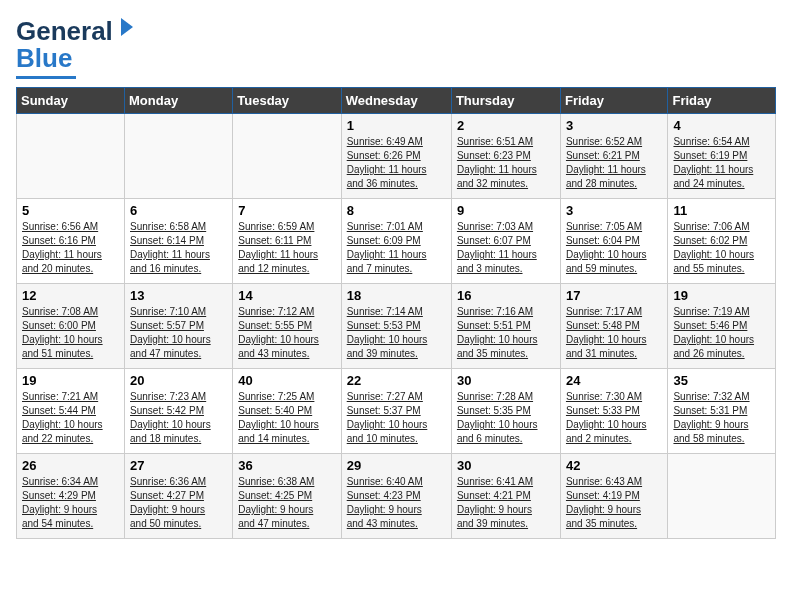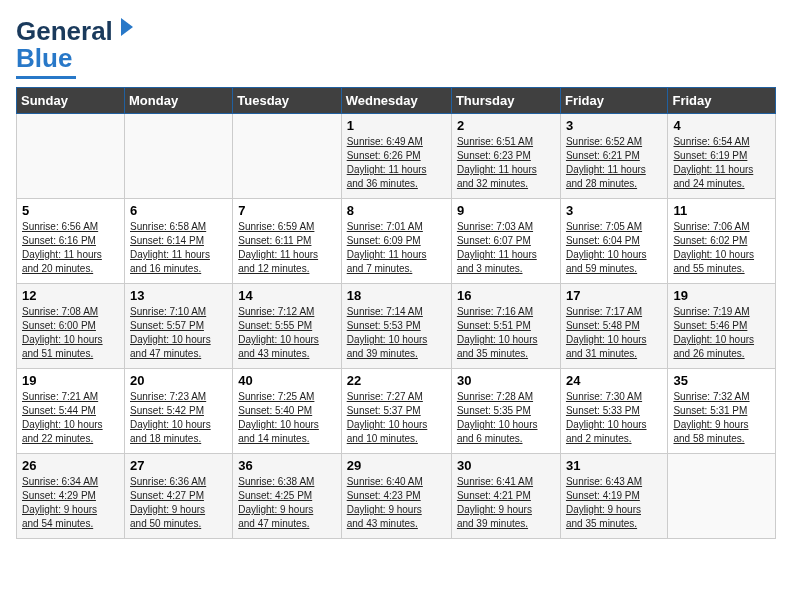--- a/index.html
+++ b/index.html
@@ -242,19 +242,19 @@
         </td>
         <td>
           <span class="day-num">29</span>
           <div class="day-info">Sunrise: 6:40 AM<br>Sunset: 4:23 PM<br>Daylight: 9 hours<br>and 43 minutes.</div>
         </td>
         <td>
           <span class="day-num">30</span>
           <div class="day-info">Sunrise: 6:41 AM<br>Sunset: 4:21 PM<br>Daylight: 9 hours<br>and 39 minutes.</div>
         </td>
         <td>
-          <span class="day-num">31</span>
+          <span class="day-num">42</span>
           <div class="day-info">Sunrise: 6:43 AM<br>Sunset: 4:19 PM<br>Daylight: 9 hours<br>and 35 minutes.</div>
         </td>
         <td class="empty"></td>
       </tr>
     </tbody>
 </table>
 
 </body></html>

